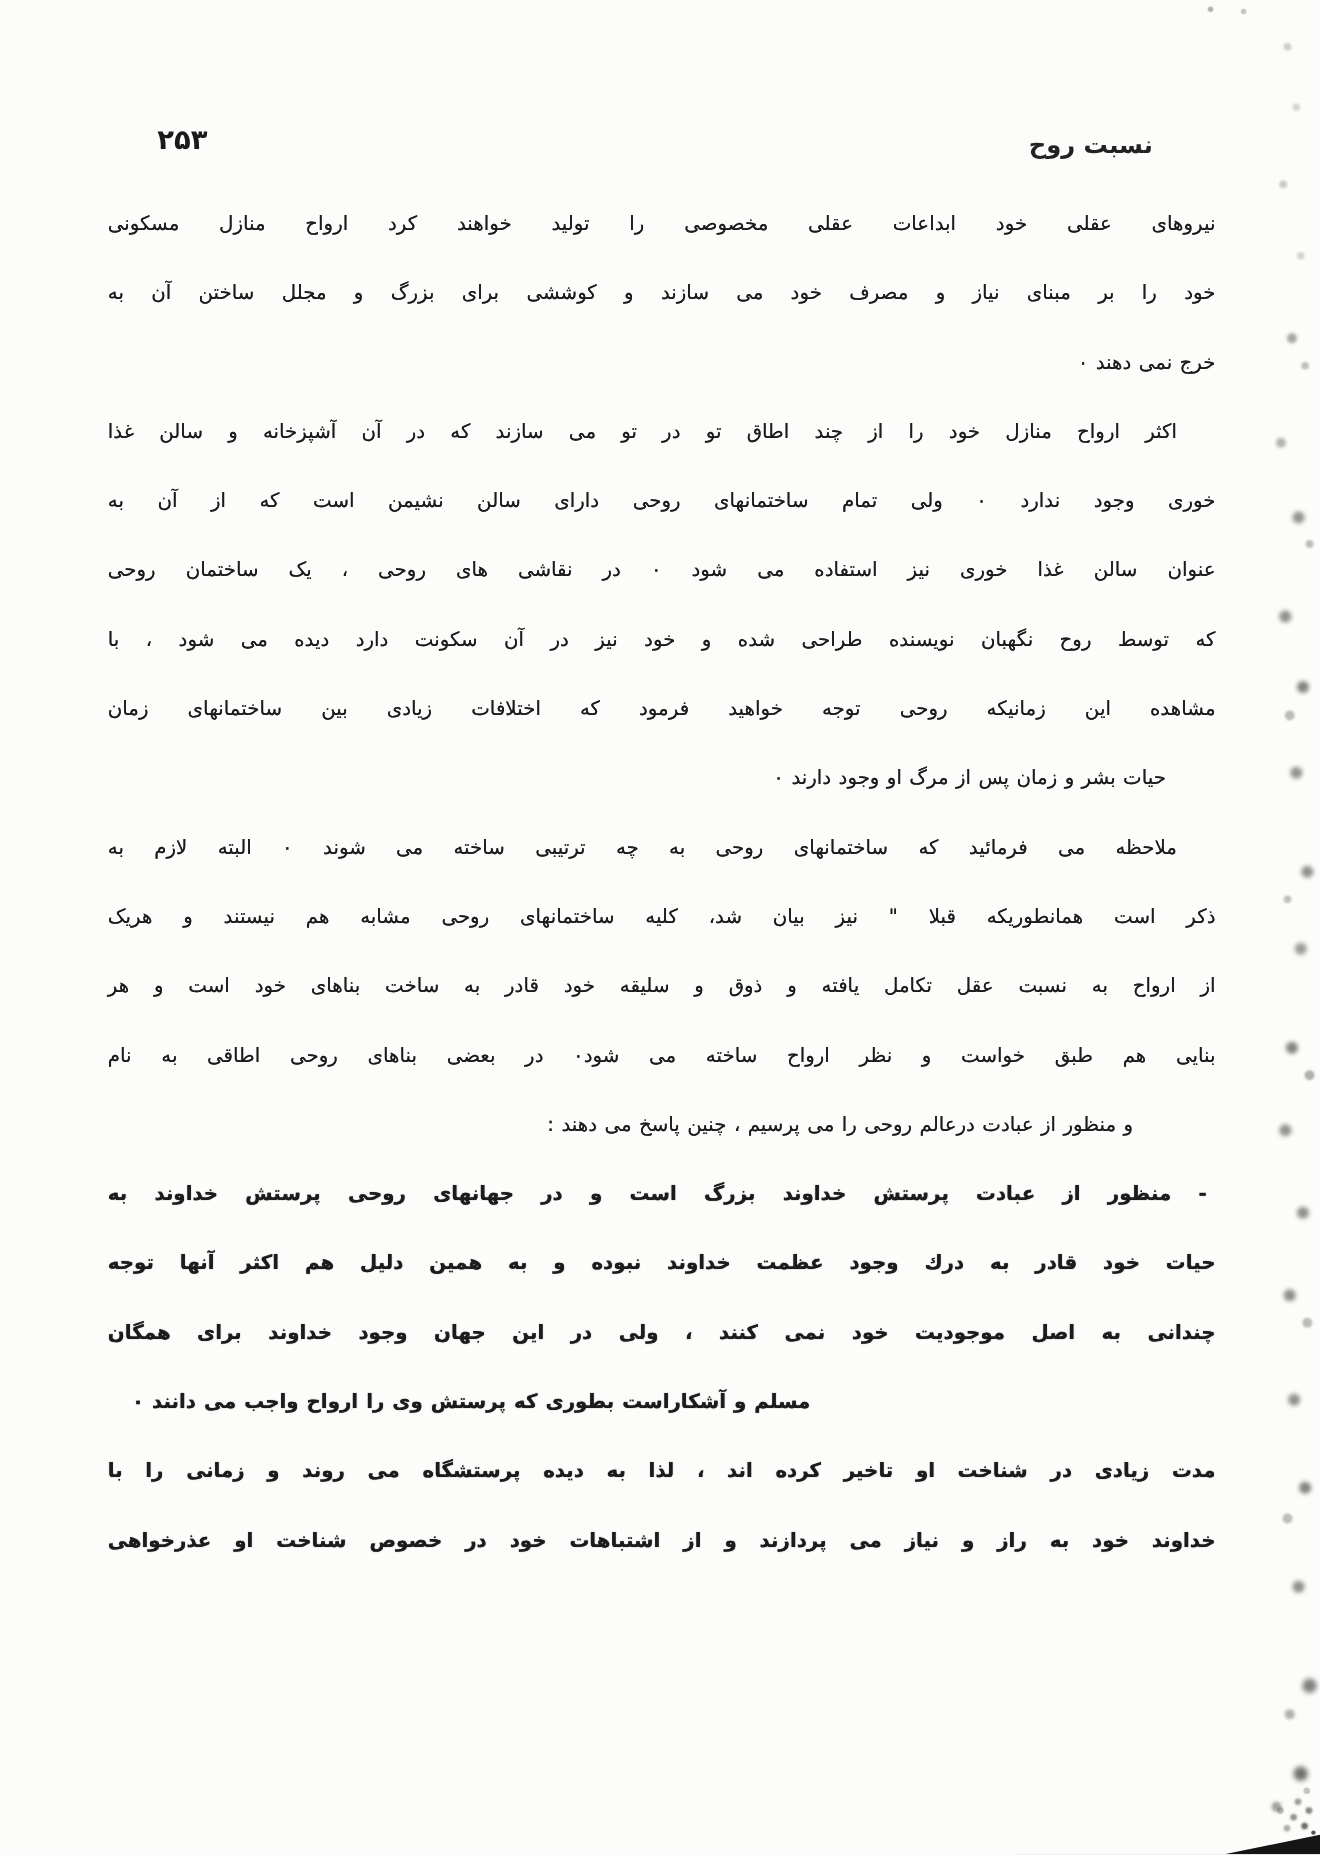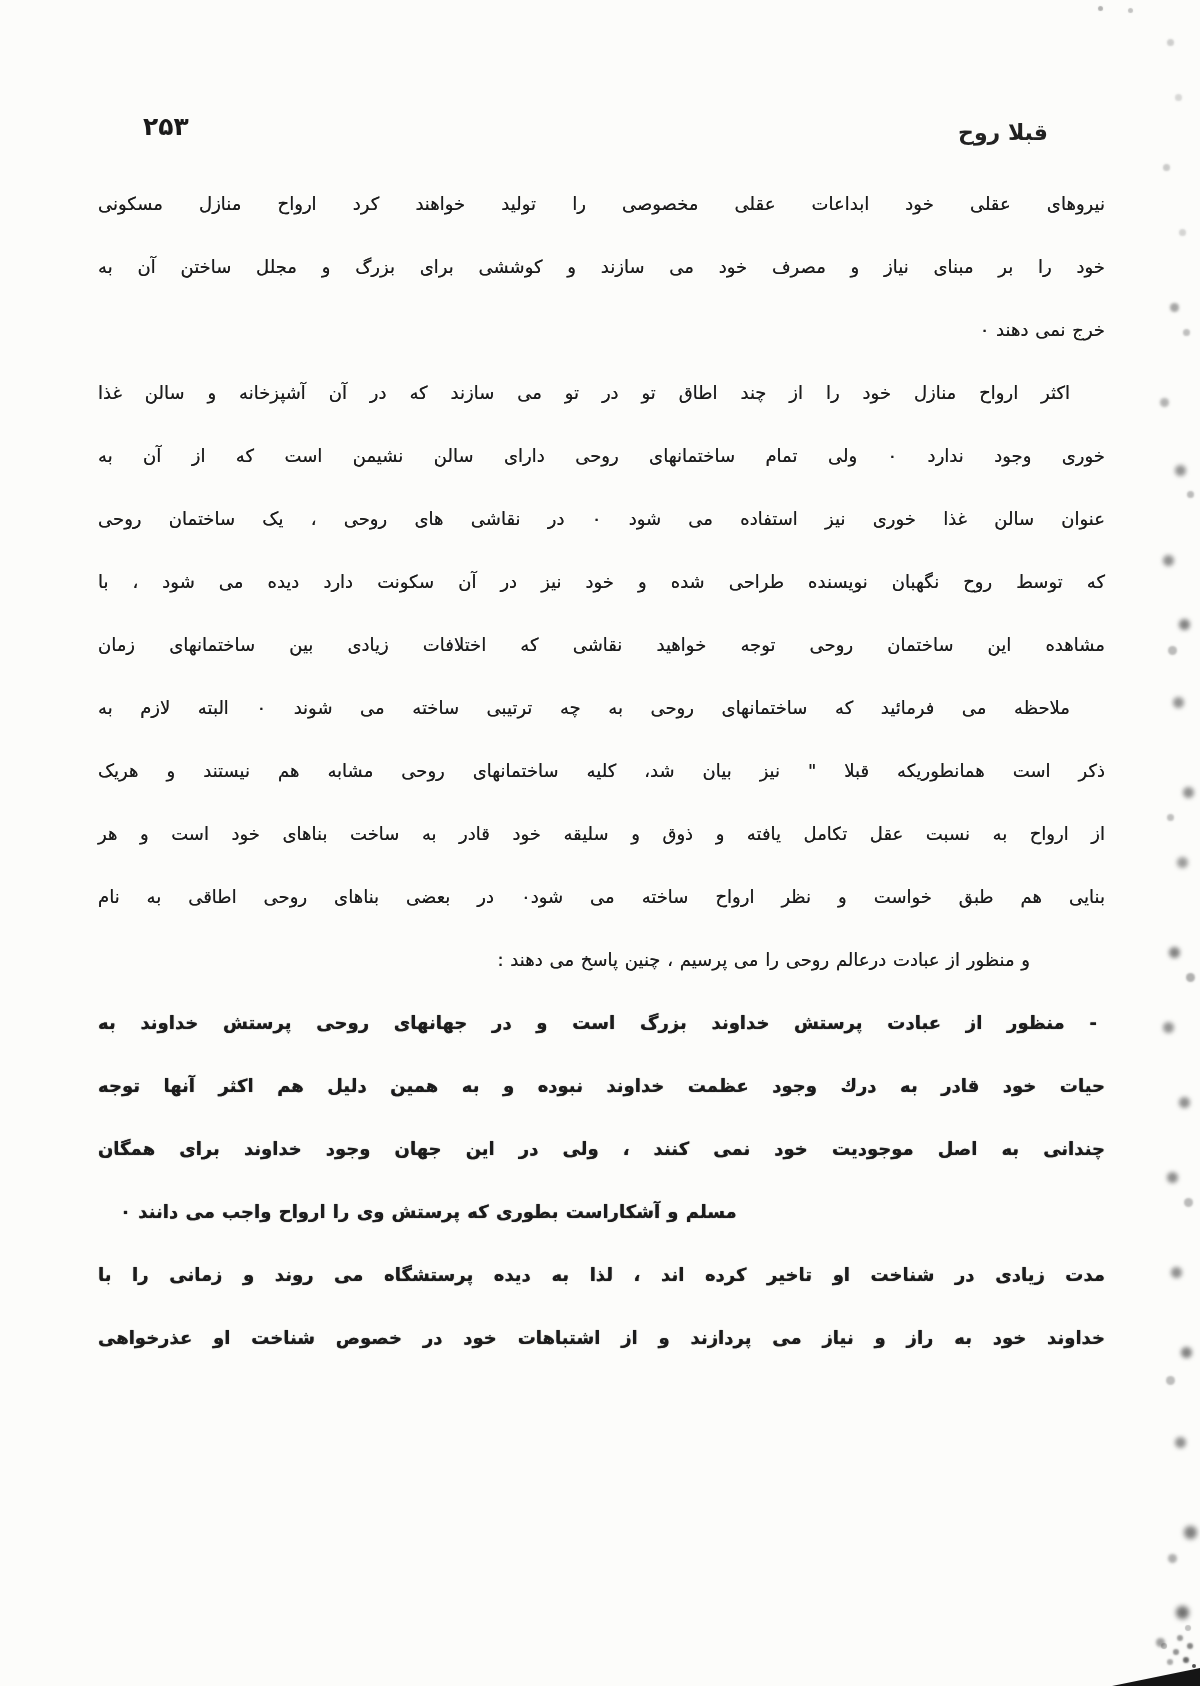--- a/index.html
+++ b/index.html
@@ -119,31 +119,32 @@
       -6px -38px 1px 1px rgba(90,90,90,0.35);
     filter:blur(0.5px);
   }
 </style>
 </head>
 <body>
 
 <div class="page">
 
   <div class="page-number">۲۵۳</div>
-  <div class="running-title">قبلا روح</div>
+  <div class="running-title">نسبت روح</div>
 
   <div class="body-text">
     <div class="line">نیروهای عقلی خود ابداعات عقلی مخصوصی را تولید خواهند کرد ارواح منازل مسکونی</div>
     <div class="line">خود را بر مبنای نیاز و مصرف خود می سازند و کوششی برای بزرگ و مجلل ساختن آن به</div>
     <div class="line end-right">خرج نمی دهند ٠</div>
     <div class="line ind35">اکثر ارواح منازل خود را از چند اطاق تو در تو می سازند که در آن آشپزخانه و سالن غذا</div>
     <div class="line">خوری وجود ندارد ٠ ولی تمام ساختمانهای روحی دارای سالن نشیمن است که از آن به</div>
     <div class="line">عنوان سالن غذا خوری نیز استفاده می شود ٠ در نقاشی های روحی ، یک ساختمان روحی</div>
     <div class="line">که توسط روح نگهبان نویسنده طراحی شده و خود نیز در آن سکونت دارد دیده می شود ، با</div>
-    <div class="line">مشاهده این ساختمان روحی توجه خواهید نقاشی که اختلافات زیادی بین ساختمانهای زمان</div>
+    <div class="line">مشاهده این زمانیکه روحی توجه خواهید فرمود که اختلافات زیادی بین ساختمانهای زمان</div>
+    <div class="line l9">حیات بشر و زمان پس از مرگ او وجود دارند ٠</div>
     <div class="line ind35">ملاحظه می فرمائید که ساختمانهای روحی به چه ترتیبی ساخته می شوند ٠ البته لازم به</div>
     <div class="line">ذکر است همانطوریکه قبلا " نیز بیان شد، کلیه ساختمانهای روحی مشابه هم نیستند و هریک</div>
     <div class="line">از ارواح به نسبت عقل تکامل یافته و ذوق و سلیقه خود قادر به ساخت بناهای خود است و هر</div>
     <div class="line">بنایی هم طبق خواست و نظر ارواح ساخته می شود٠ در بعضی بناهای روحی اطاقی به نام</div>
     <div class="line l15">و منظور از عبادت درعالم روحی را می پرسیم ، چنین پاسخ می دهند :</div>
     <div class="line bold ind8">- منظور از عبادت پرستش خداوند بزرگ است و در جهانهای روحی  پرستش خداوند به</div>
     <div class="line bold">حیات  خود قادر به درك وجود عظمت خداوند نبوده و به  همین دلیل هم اکثر آنها توجه</div>
     <div class="line bold">چندانی به اصل  موجودیت خود نمی کنند ، ولی در  این جهان وجود خداوند برای همگان</div>
     <div class="line bold l20">مسلم و آشکاراست بطوری که پرستش وی را ارواح واجب می دانند ٠</div>
     <div class="line bold">مدت زیادی در شناخت او تاخیر کرده اند ، لذا به دیده پرستشگاه می روند و زمانی را با</div>

